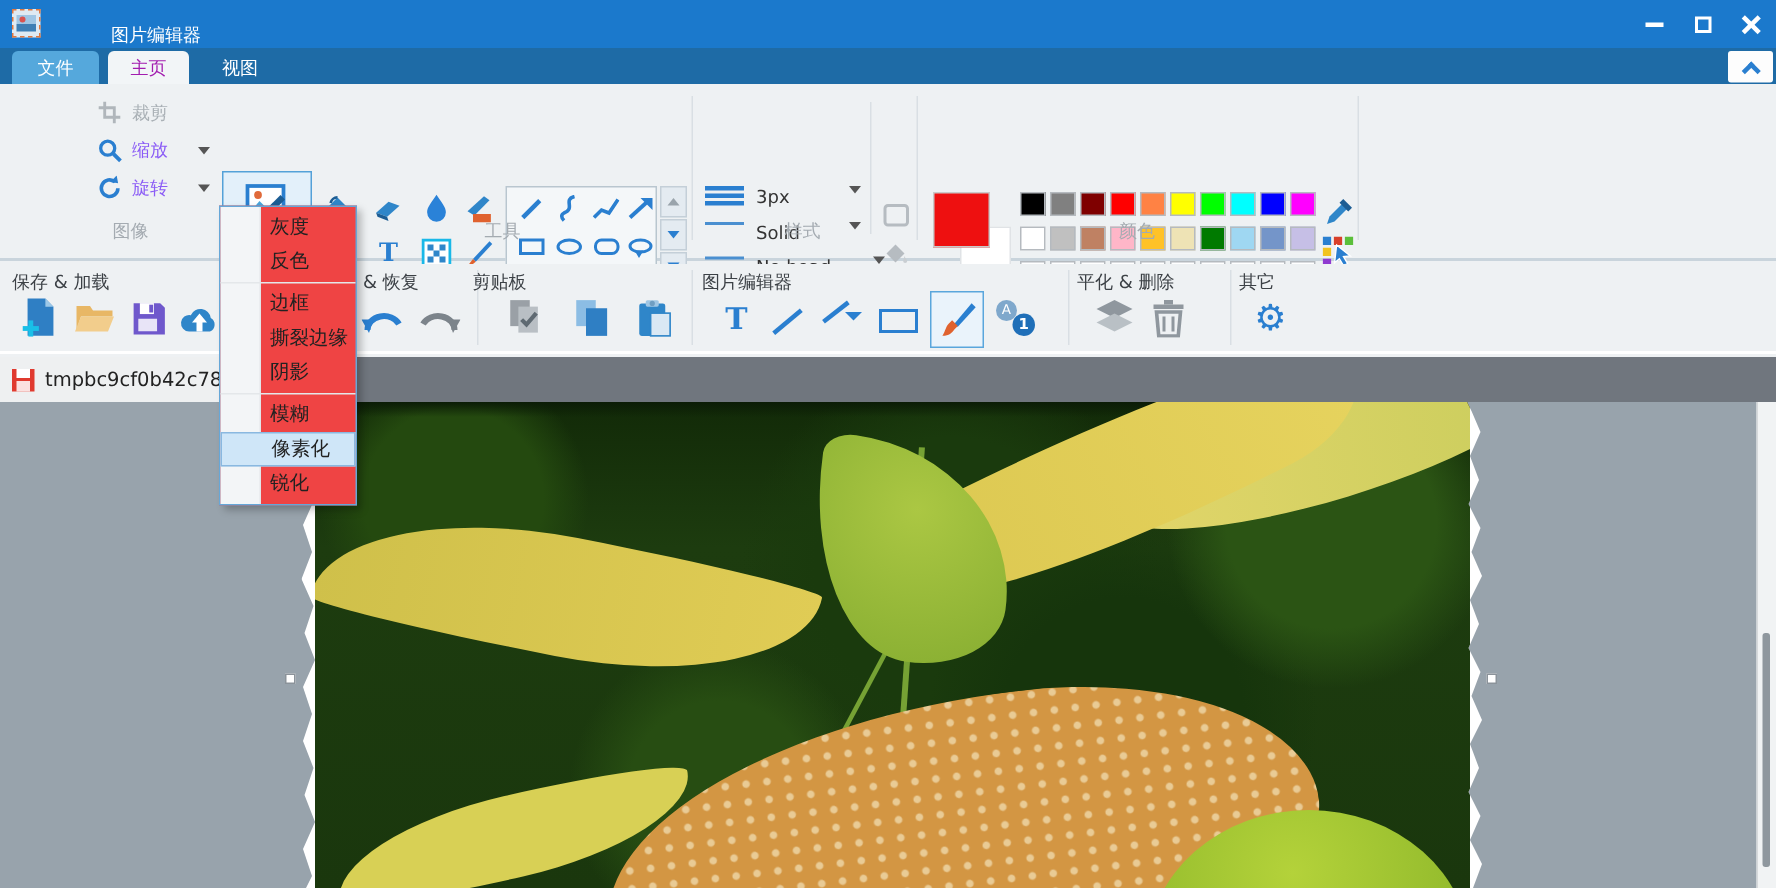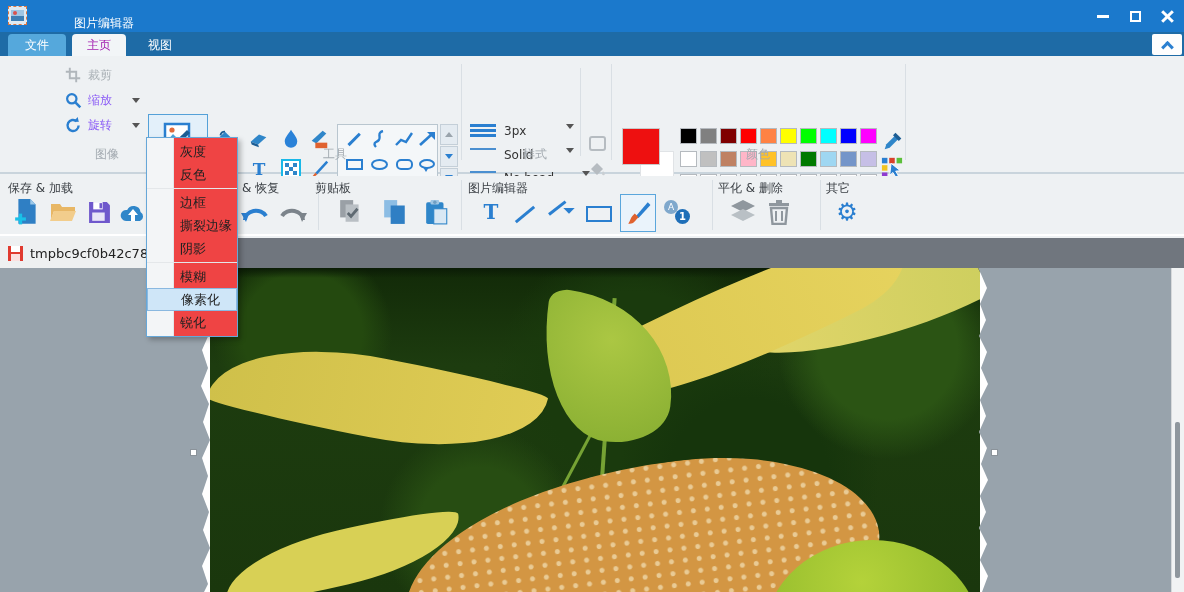--- a/index.html
+++ b/index.html
@@ -201,21 +201,21 @@
     <div class="small-row" style="top:58px">
       <span class="icon16">
         <svg width="17" height="17" viewBox="0 0 20 20">
             <path d="M16 10a6.5 6.5 0 1 1-2.2-4.9" fill="none" stroke="#2a7fd0" stroke-width="2.8"></path>
             <path d="M15 0l1.2 6-6-1z" fill="#2a7fd0"></path>
           </svg>
       </span>
       <span class="lbl">旋转</span>
       <span class="tri-down" style="margin-left:14px"></span>
     </div>
-    <div class="grp-label1" style="left:52px;width:110px">图像</div>
+    <div class="grp-label1" style="left:32px;width:110px">图像</div>
 
     <div class="fx-btn">
       <span style="margin-top:4px">
         <svg width="32" height="32" viewBox="0 0 32 32">
             <rect x="3" y="5" width="24" height="20" fill="#fff" stroke="#2a7fd0" stroke-width="2.5"></rect>
             <circle cx="10" cy="11" r="2.6" fill="#e06a3a"></circle>
             <path d="M5 22l6-7 5 5 4-4 6 6v1H5z" fill="#49a5dc"></path>
             <path d="M16 20l9-9 3 3-9 9-4 1z" fill="#1c5d94"></path>
           </svg>
       </span>

